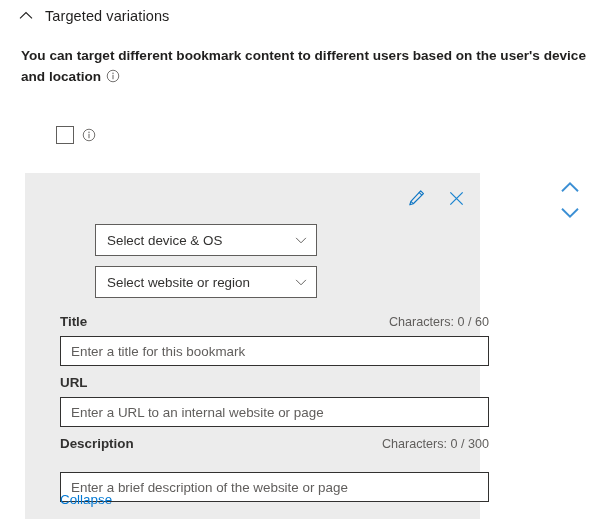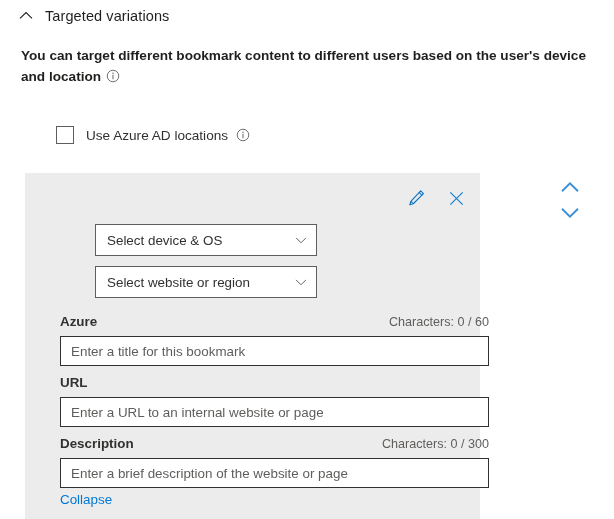--- a/index.html
+++ b/index.html
@@ -172,21 +172,21 @@
   .text-input::placeholder {
     color: #605e5c;
     opacity: 1;
   }
 
   .head-title { top: 141px; }
   .in-title   { top: 163px; }
   .head-url   { top: 202px; }
   .in-url     { top: 224px; }
   .head-desc  { top: 263px; gap: 45px; }
-  .in-desc    { top: 285px; }
+  .in-desc    { top: 299px; }
 
   .collapse-link {
     position: absolute;
     left: 35px;
     top: 319px;
     font-size: 13.4px;
     color: #0078d4;
     text-decoration: none;
     cursor: pointer;
   }
@@ -227,21 +227,20 @@
 <div class="section-desc">
   <span>You can target different bookmark content to different users based on the user's device and location</span><svg class="info-icon" viewBox="0 0 16 16">
     <circle cx="8" cy="8" r="6.6" fill="none" stroke="#605e5c" stroke-width="1"></circle>
     <circle cx="8" cy="4.8" r="0.78" fill="#605e5c"></circle>
     <rect x="7.45" y="6.6" width="1.1" height="5.1" fill="#605e5c"></rect>
   </svg>
 </div>
 
 <div class="checkbox-row">
   <span class="checkbox-box"></span>
-  <span class="checkbox-label">Use Azure AD locations</span>
   <svg class="info-icon" viewBox="0 0 16 16" style="margin-left:8px">
     <circle cx="8" cy="8" r="6.6" fill="none" stroke="#605e5c" stroke-width="1"></circle>
     <circle cx="8" cy="4.8" r="0.78" fill="#605e5c"></circle>
     <rect x="7.45" y="6.6" width="1.1" height="5.1" fill="#605e5c"></rect>
   </svg>
 </div>
 
 <div class="variation-card">
 
   <div class="card-actions">
@@ -267,21 +266,21 @@
   </div>
 
   <div class="dropdown dd-region">
     <span class="dropdown-text">Select website or region</span>
     <svg width="14" height="14" viewBox="0 0 16 16">
       <path d="M2.4 5.6 L8 11.2 L13.6 5.6" fill="none" stroke="#605e5c" stroke-width="1.1"></path>
     </svg>
   </div>
 
   <div class="field-head head-title">
-    <span class="field-label">Azure</span>
+    <span class="field-label">Title</span>
     <span class="char-counter">Characters: 0 / 60</span>
   </div>
   <input class="text-input in-title" type="text" placeholder="Enter a title for this bookmark" style="">
 
   <div class="field-head head-url">
     <span class="field-label">URL</span>
   </div>
   <input class="text-input in-url" type="text" placeholder="Enter a URL to an internal website or page" style="">
 
   <div class="field-head head-desc">

